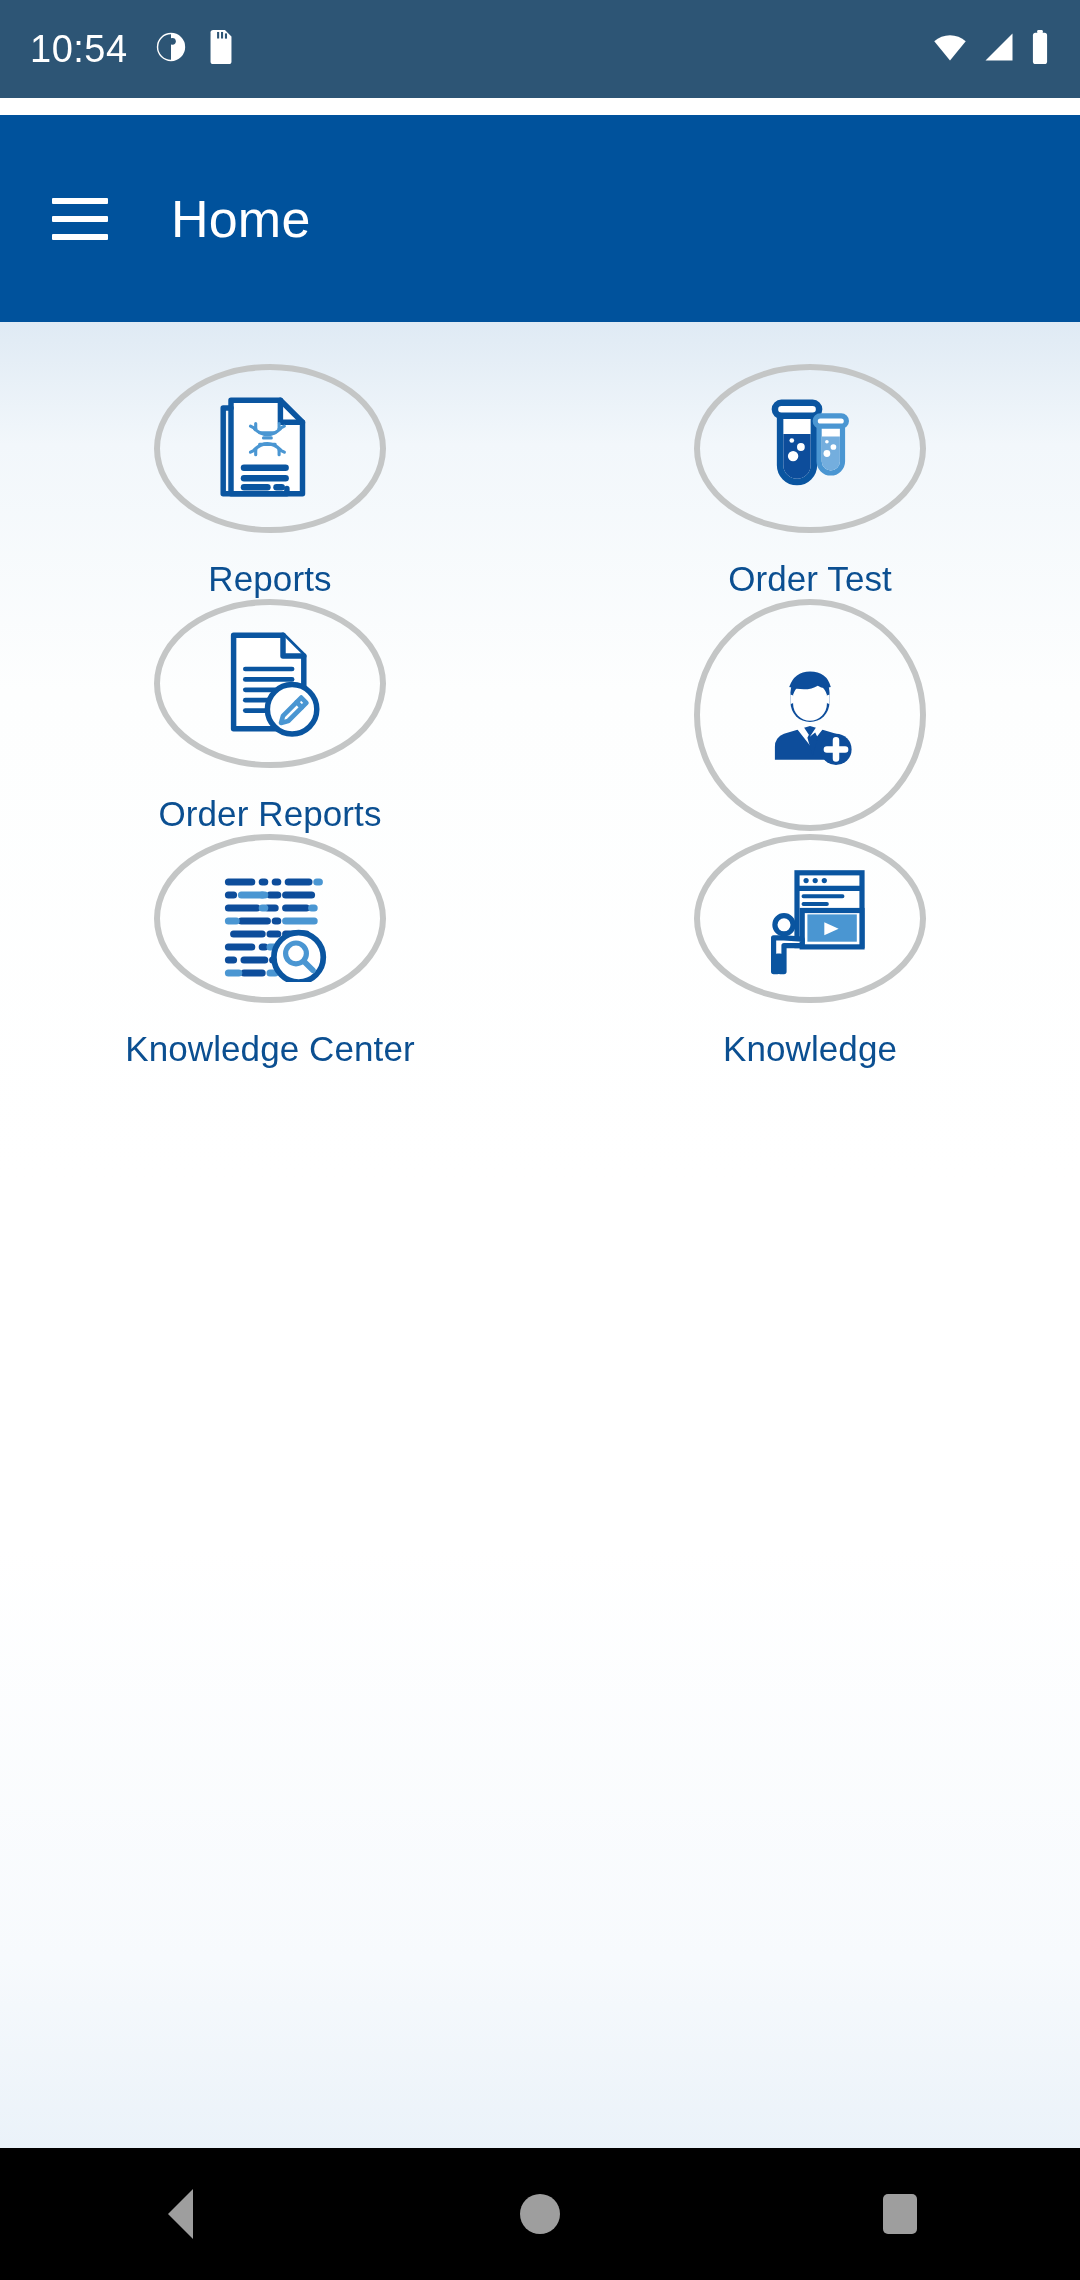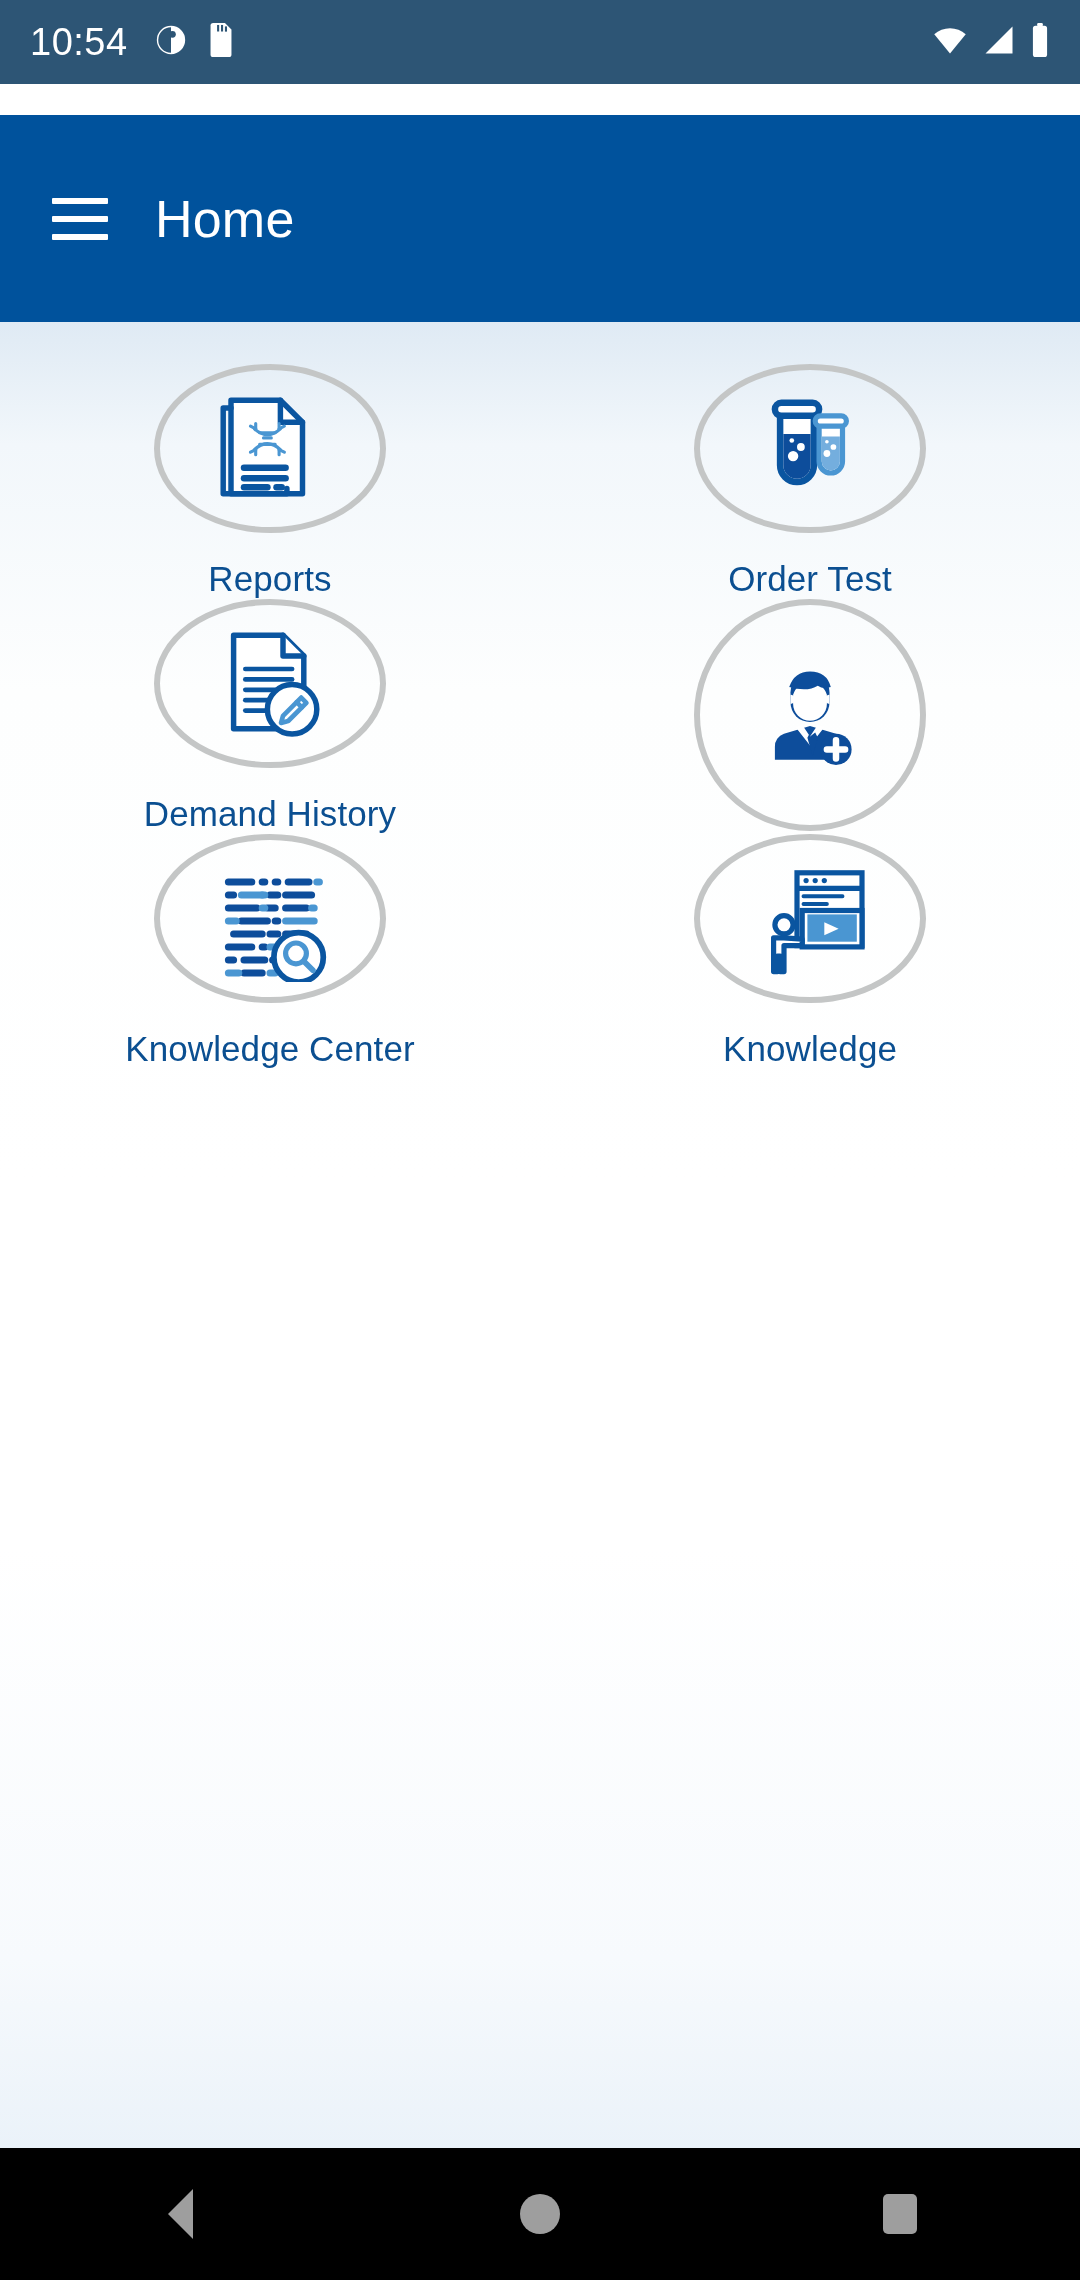--- a/index.html
+++ b/index.html
@@ -15,21 +15,21 @@
     width: 1080px;
     height: 2280px;
     overflow: hidden;
   }
 
   
   #status-bar {
     position: absolute;
     top: 0; left: 0;
     width: 1080px;
-    height: 84px;
+    height: 98px;
     background: #2d5575;
     display: flex;
     align-items: center;
     padding: 0 30px;
   }
   #status-clock {
     color: #ffffff;
     font-size: 38px;
     font-weight: 400;
     letter-spacing: 0.5px;
@@ -69,21 +69,21 @@
     cursor: pointer;
   }
   #hamburger-button span {
     display: block;
     height: 6px;
     width: 56px;
     background: #ffffff;
     border-radius: 1px;
   }
   #app-bar-title {
-    margin-left: 47px;
+    margin-left: 63px;
     color: #ffffff;
     font-size: 52px;
     font-weight: 400;
     letter-spacing: 0.2px;
   }
 
   
   #content {
     position: absolute;
     top: 322px; left: 0;
@@ -296,21 +296,21 @@
                 <path d="M31 72 h18"></path>
               </g>
               <circle cx="67" cy="71" r="19" fill="#ffffff" stroke="#0a55a0" stroke-width="4.2"></circle>
               <g fill="none" stroke="#4a96d2" stroke-width="3.6" stroke-linejoin="round" stroke-linecap="round">
                 <path d="M74 62 l4 4 -14 14 -5.5 1.5 1.5 -5.5 z"></path>
                 <path d="M70.5 65.5 l4 4"></path>
               </g>
             </svg>
           </span>
         </div>
-        <div class="tile-label">Demand History</div>
+        <div class="tile-label">Order Reports</div>
       </div>
 
       <div class="tile">
         <div class="tile-circle">
           <span>
             <svg width="130" height="130" viewBox="0 0 100 100">
 
               <path d="M35 34 a15 15 0 0 1 30 0 v8 a15 15 0 0 1 -30 0 z" fill="#0d4d9b"></path>
               <path d="M37 36 q3 -9 13 -9 q10 0 13 9 v7 a13 13 0 0 1 -26 0 z" fill="#ffffff"></path>
               <path d="M34 30 q4 -12 16 -12 q13 0 16 12 q-6 2 -10 -1 q-8 5 -22 1 z" fill="#0d4d9b"></path>

